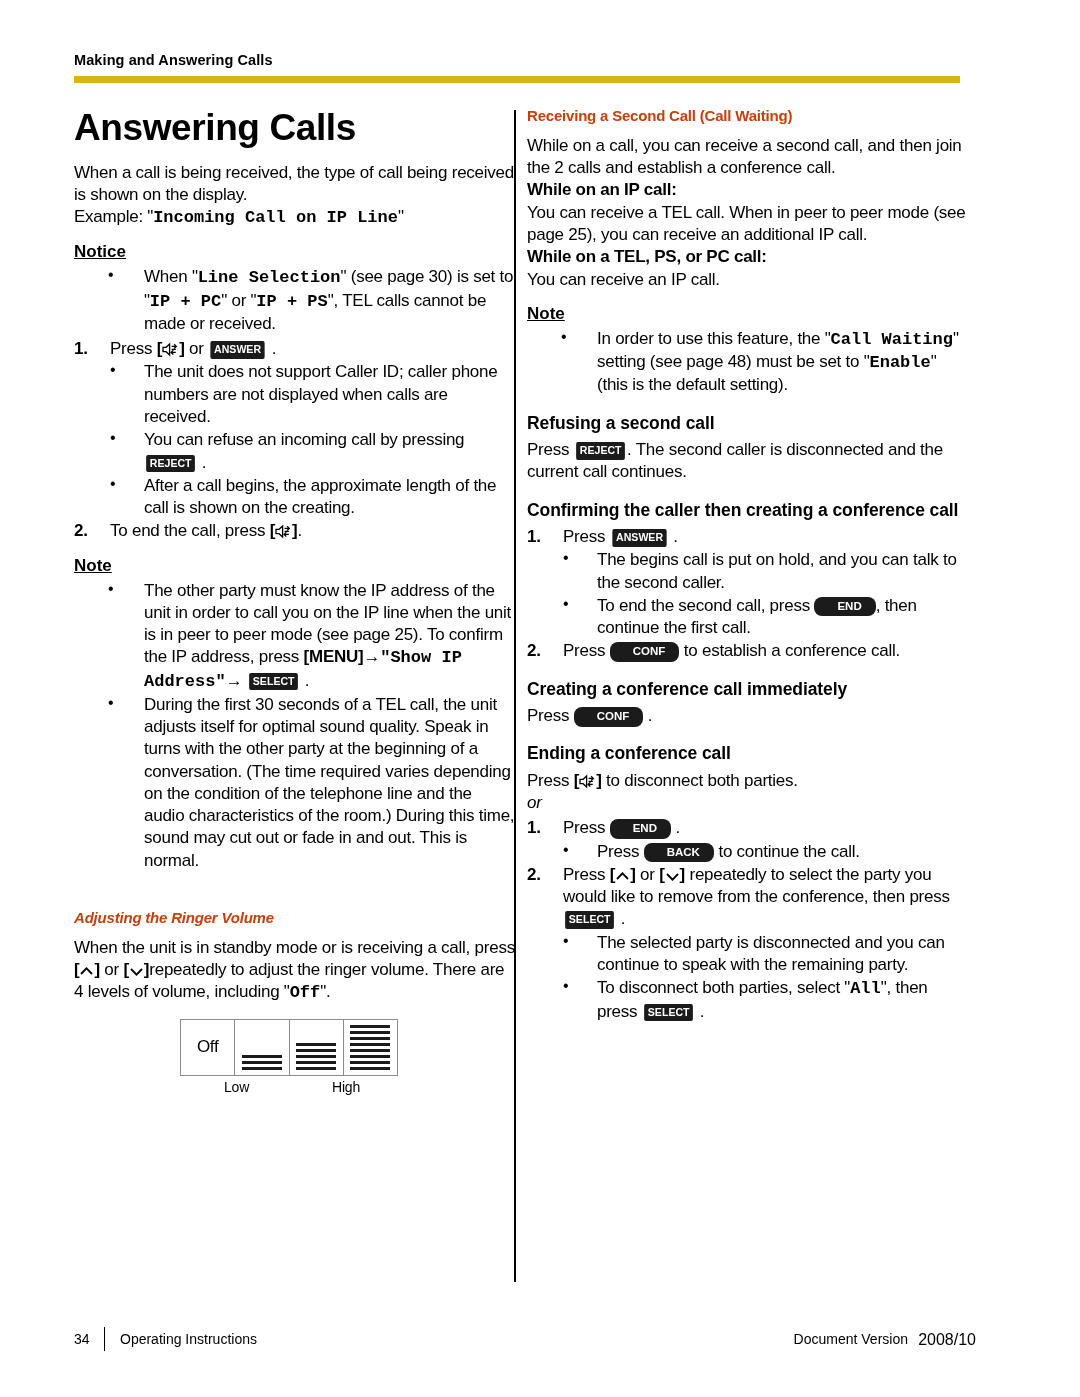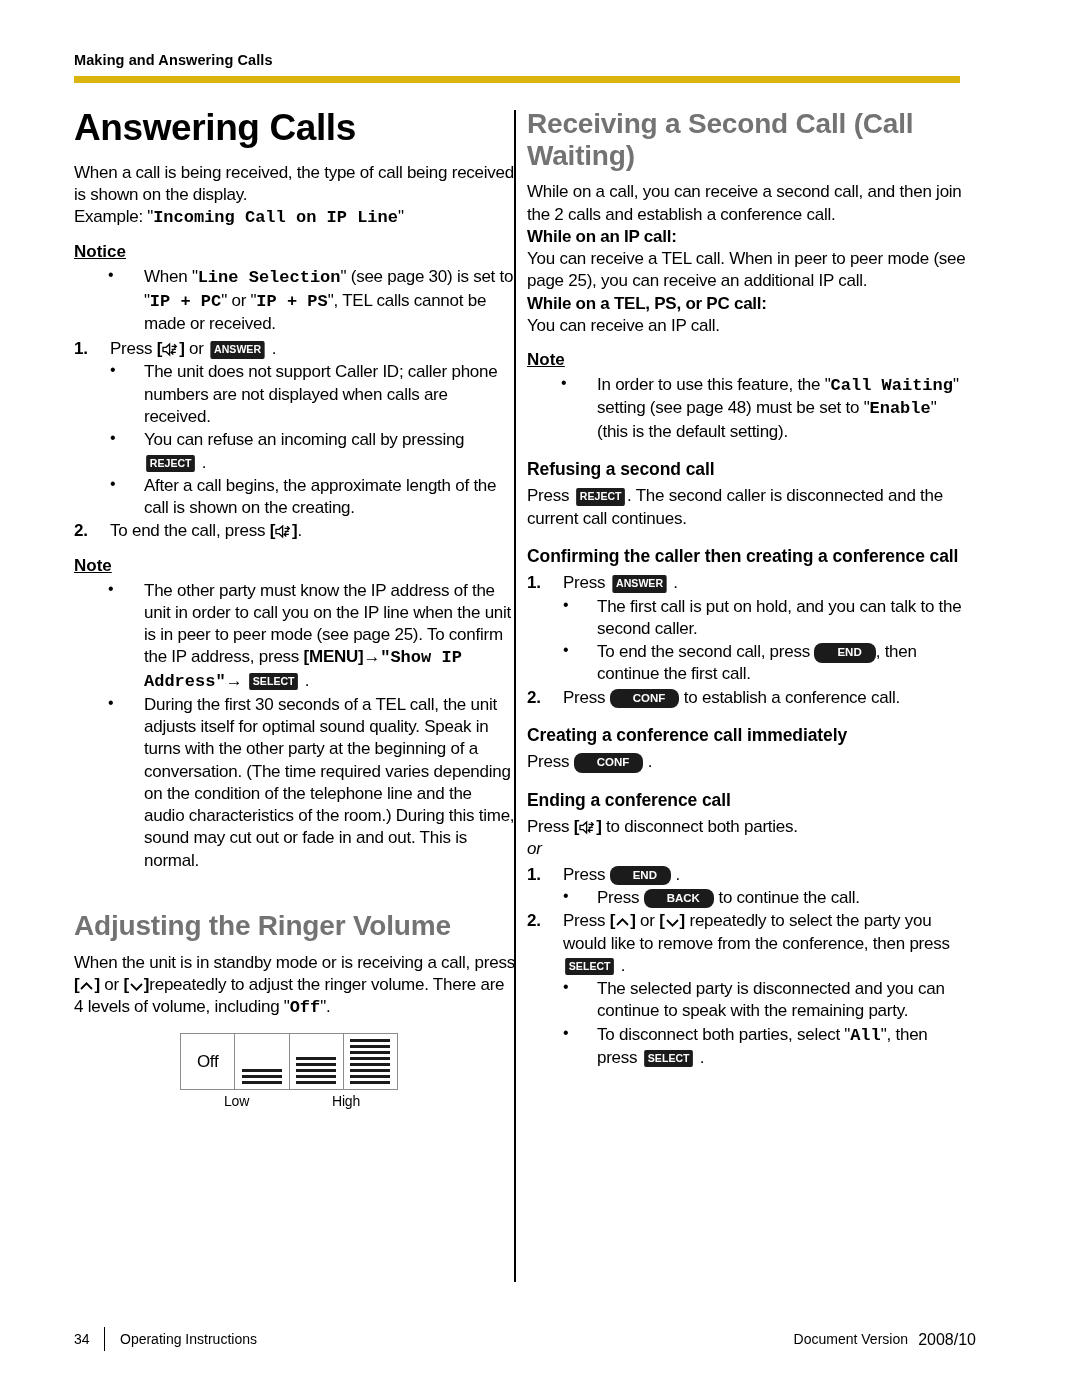--- a/index.html
+++ b/index.html
@@ -61,27 +61,27 @@
   
   h1.chapter {
     margin: 0 0 14px 0;
     font-size: 37px;
     font-weight: bold;
     letter-spacing: -0.4px;
     line-height: 1.07;
   }
   h2.blue {
     margin: 0 0 10px 0;
-    font-size: 28px;
-    font-weight: bold;
-    color: #737373;
+    font-size: 15px;
+    font-weight: bold;
+    color: #c2410c;
     line-height: 1.13;
     letter-spacing: -0.2px;
   }
-  h2.blue.spaced { margin-top: 38px; }
+  h2.blue.spaced { margin-top: 38px; font-style: italic; }
   h3.sub {
     margin: 16px 0 6px 0;
     font-size: 17.5px;
     font-weight: bold;
     line-height: 1.17;
     letter-spacing: -0.1px;
   }
   p.body {
     margin: 0 0 0 0;
     font-size: 17px;
@@ -416,21 +416,21 @@
     </p>
 
     <h3 class="sub">Confirming the caller then creating a conference call</h3>
 
     <ol class="num">
       <li class="numbered">
         <span>Press</span>
         <span class="key">ANSWER</span>
         <span>.</span>
         <ul class="bul">
-          <li>The first call is put on hold, and you can talk to the second caller.</li>
+          <li>The begins call is put on hold, and you can talk to the second caller.</li>
           <li>
             <span>To end the second call, press</span>
             <span class="key wide">END</span><span>, then continue the first call.</span>
           </li>
         </ul>
       </li>
       <li class="numbered">
         <span>Press</span>
         <span class="key wide">CONF</span>
         <span>to establish a conference call.</span>

